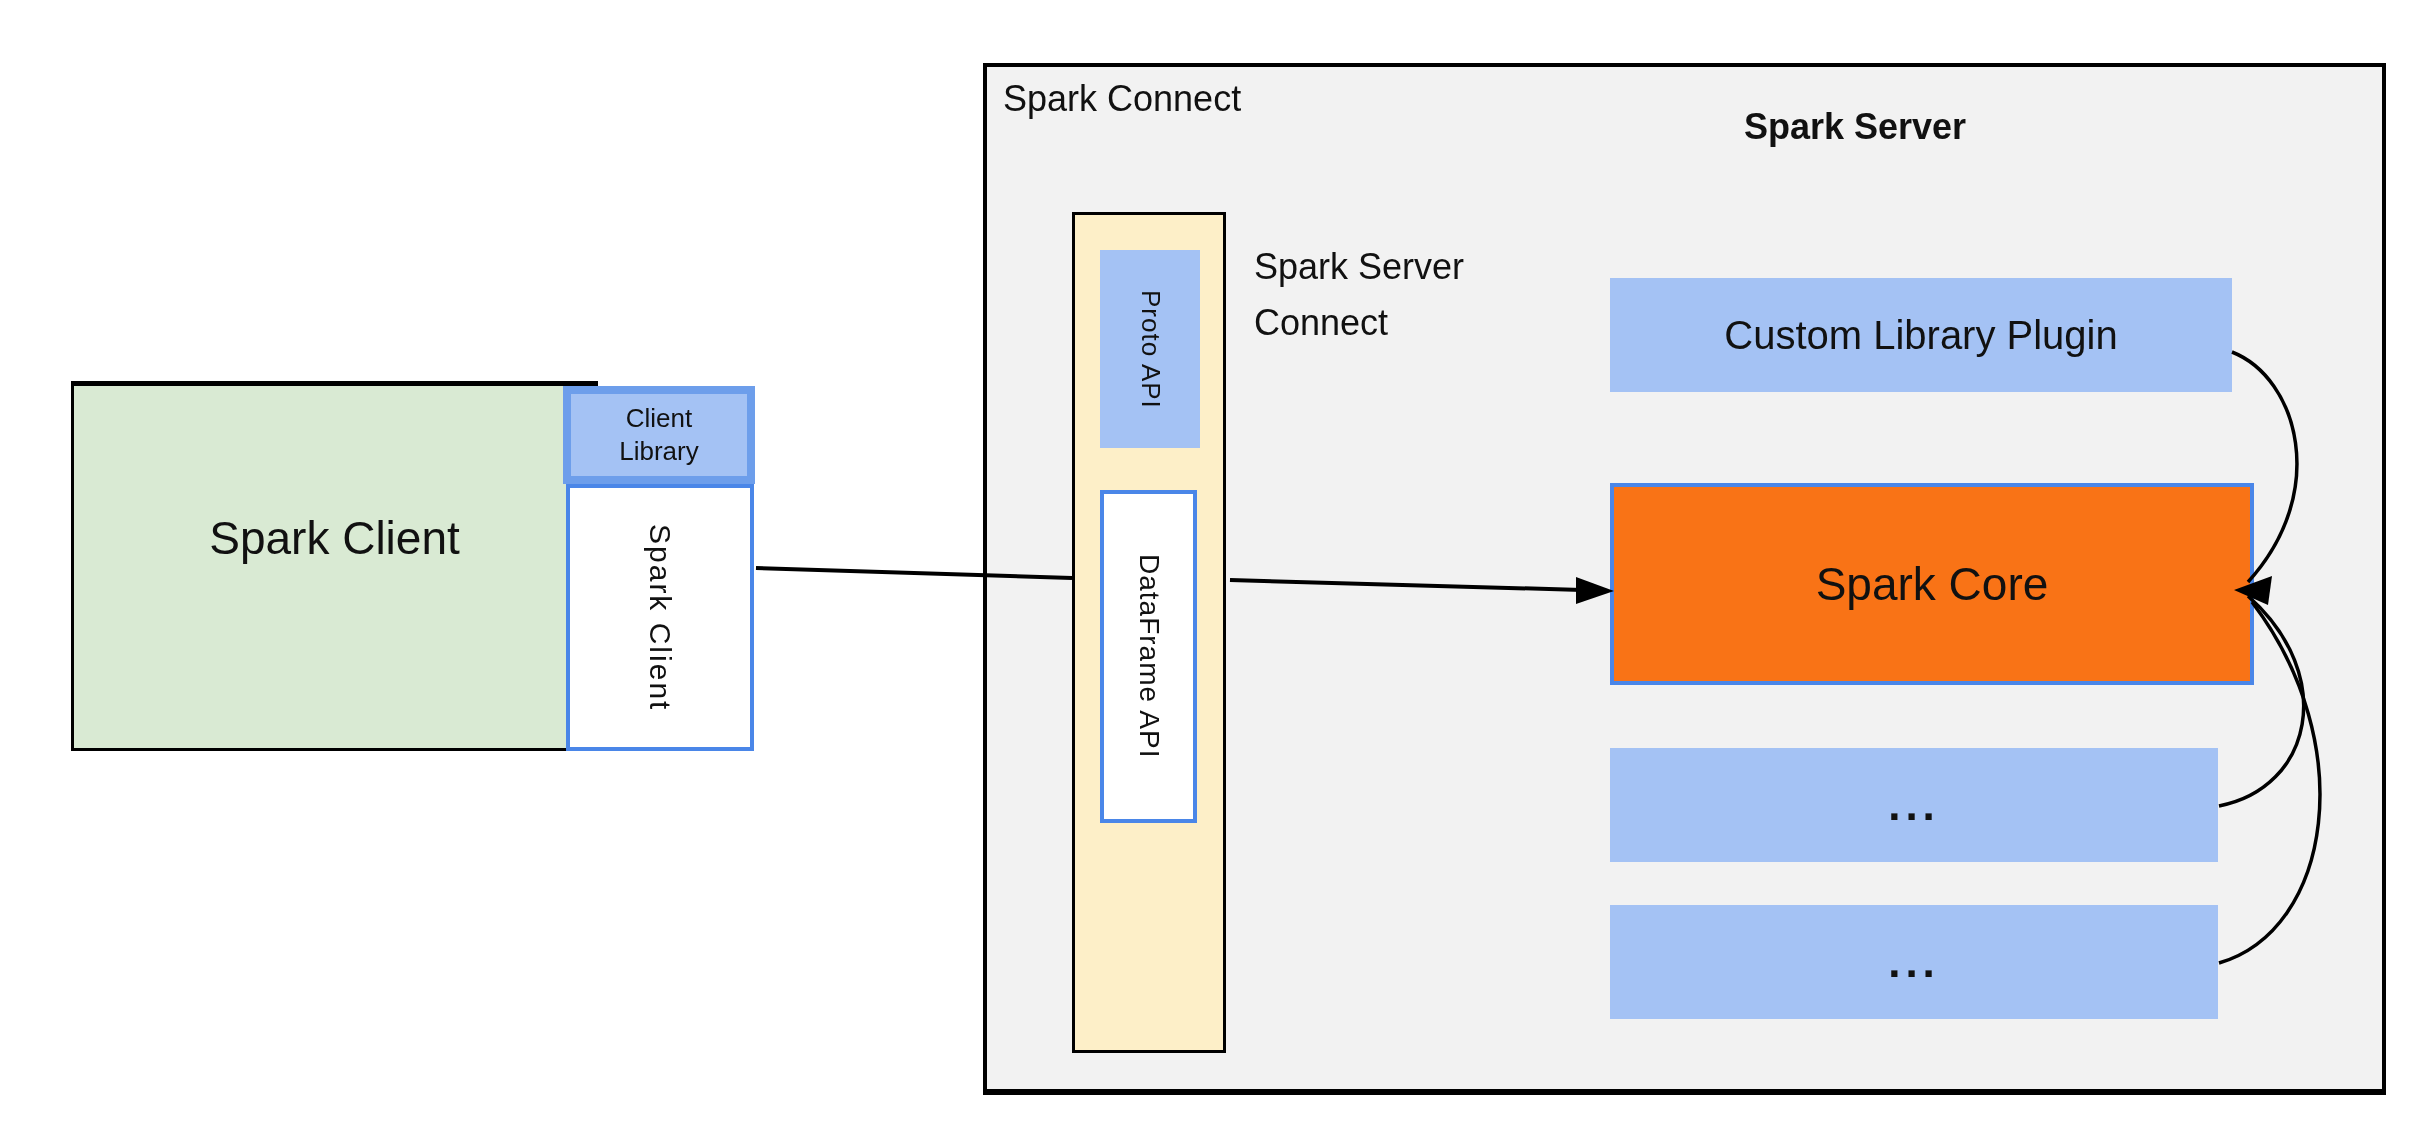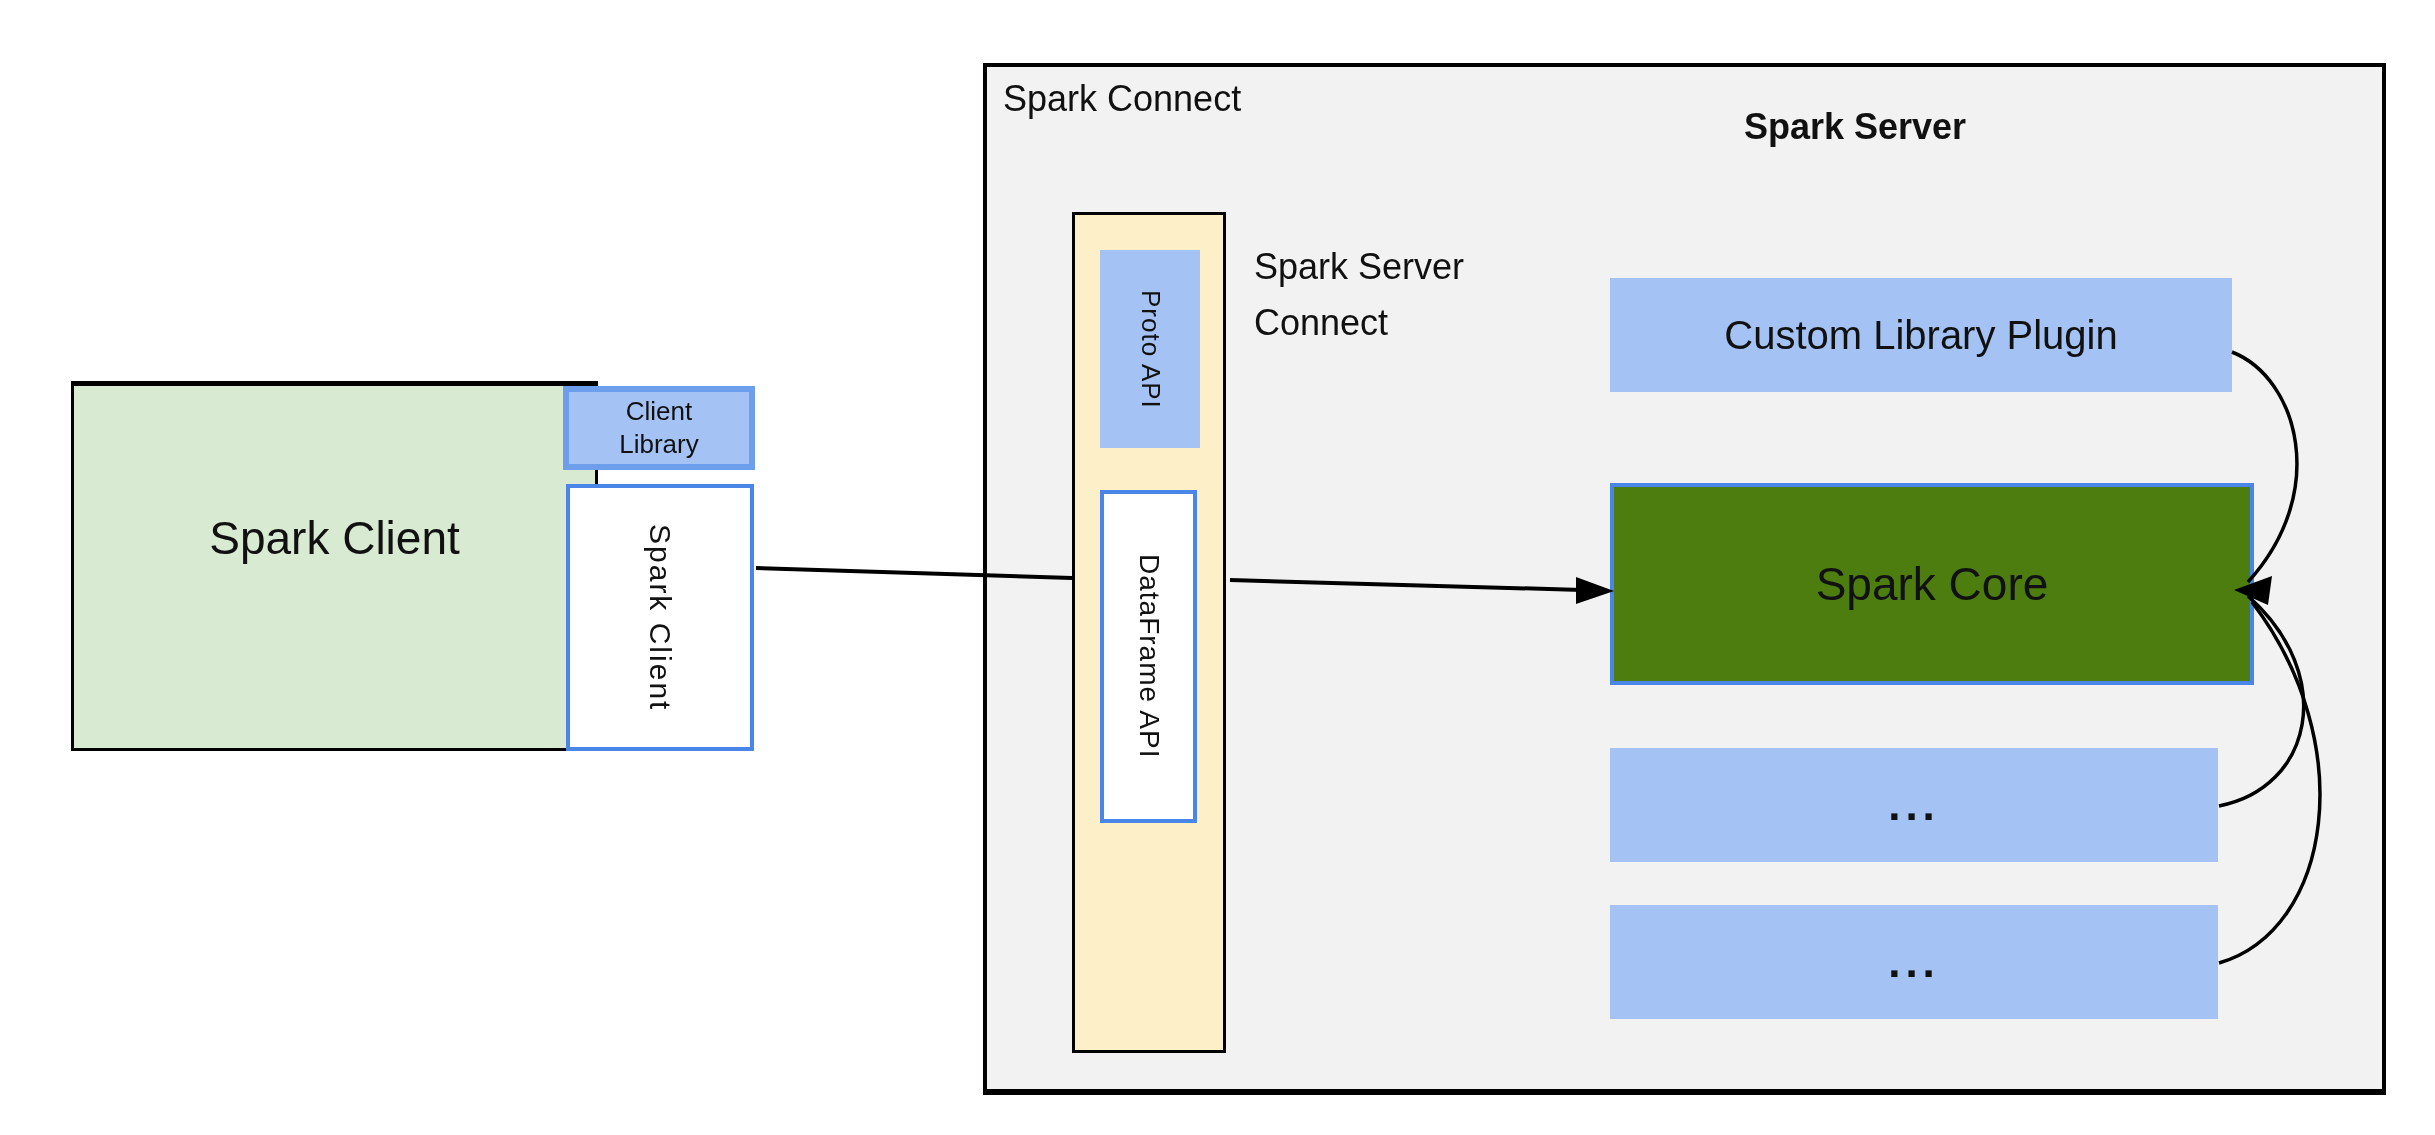--- a/index.html
+++ b/index.html
@@ -20,22 +20,22 @@
     left: 71px; top: 381px; width: 527px; height: 370px;
     border: 3px solid #000; border-top-width: 5px;
     z-index: 1;
   }
   .client-app-label {
     left: 71px; top: 506px; width: 527px;
     text-align: center; font-size: 46px; line-height: 64px;
     z-index: 2;
   }
   .client-package-box {
-    left: 563px; top: 386px; width: 192px; height: 84px;
-    border: 6px solid #d946ef;
+    left: 563px; top: 386px; width: 192px; height: 98px;
+    border: 8px solid #d946ef;
     z-index: 3;
     text-align: center; font-size: 26px; line-height: 33px;
     flex-direction: column;
   }
   .spark-client-box {
     left: 566px; top: 484px; width: 188px; height: 267px;
     background: #ffffff; border: 4px solid #4a86e8;
     z-index: 3;
   }
   .vtext {
@@ -83,21 +83,21 @@
     z-index: 2;
   }
 
   .plugin-box {
     left: 1610px; top: 278px; width: 622px; height: 114px;
     font-size: 40px;
     z-index: 2;
   }
   .core-box {
     left: 1610px; top: 483px; width: 644px; height: 202px;
-    background: #4d7c0f; border: 4px solid #4a86e8;
+    background: #f97316; border: 4px solid #4a86e8;
     font-size: 46px;
     z-index: 2;
   }
   .slot-box-1 { left: 1610px; top: 748px; width: 608px; height: 114px; z-index: 2; }
   .slot-box-2 { left: 1610px; top: 905px; width: 608px; height: 114px; z-index: 2; }
   .slot-label { font-size: 44px; font-weight: bold; letter-spacing: 5px; }
 
   
   #arrows {
     position: absolute; left: 0; top: 0;

